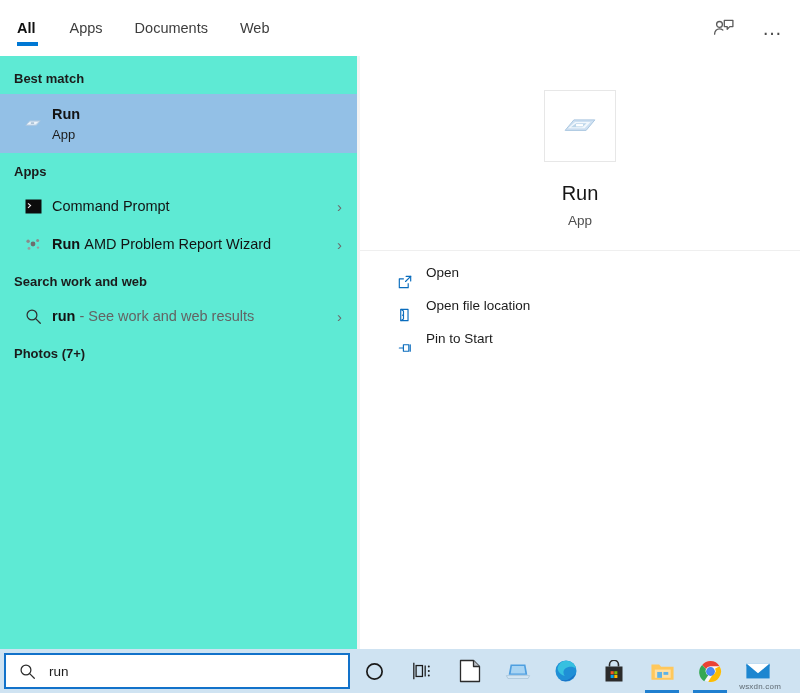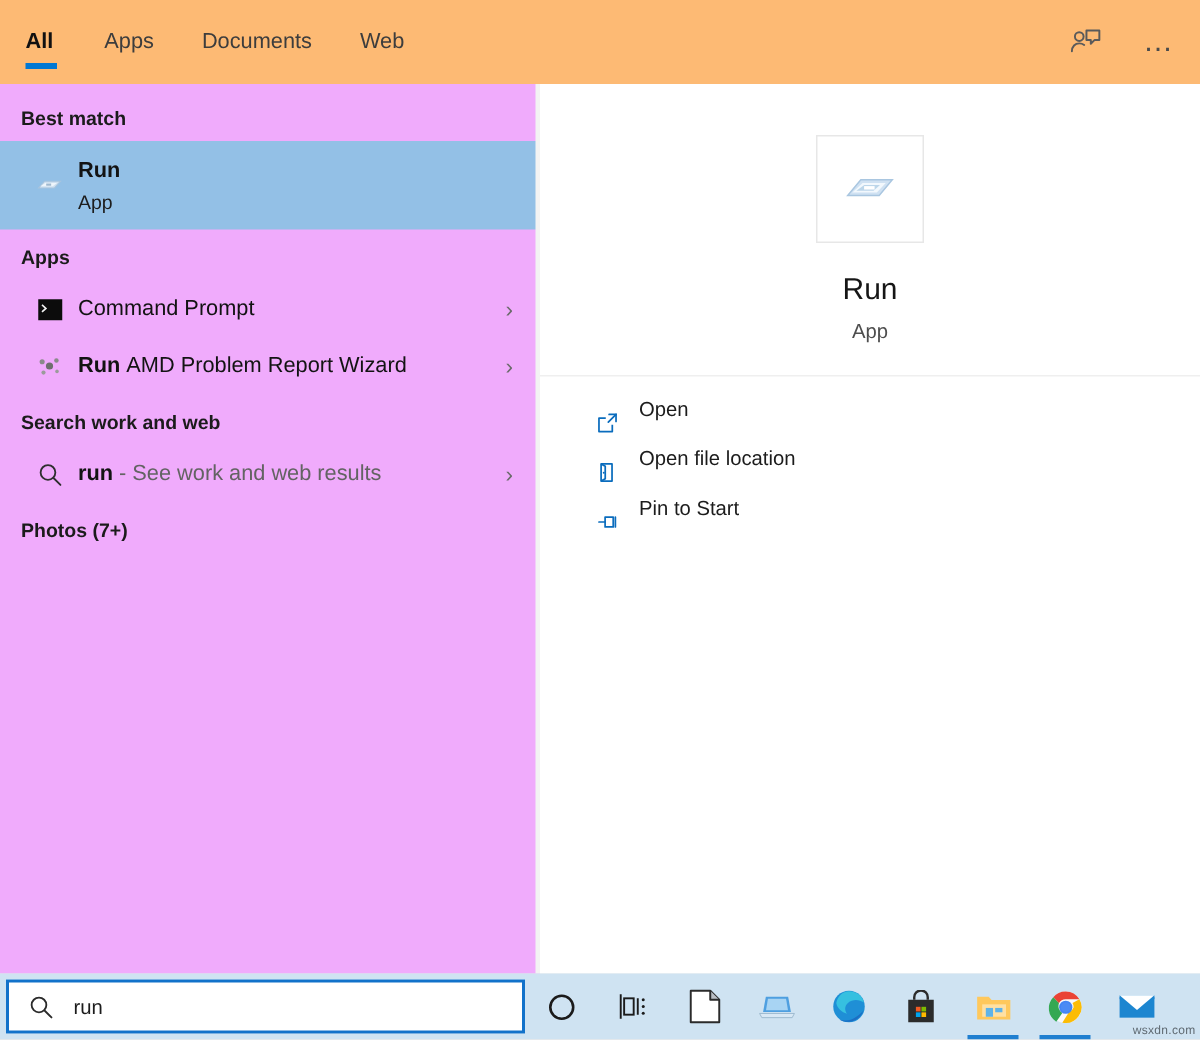--- a/index.html
+++ b/index.html
@@ -12,21 +12,21 @@
   #app {
     position: relative;
     width: 800px; height: 693px;
     display: flex; flex-direction: column;
   }
 
   
   .header {
     position: relative;
     height: 56px; min-height: 56px;
-    background: #fdba74;
+    background: #ffffff;
     display: flex; align-items: center;
     padding: 0 14px 0 14px;
   }
   .tabs { display: flex; align-items: flex-start; height: 56px; }
   .tab {
     position: relative;
     height: 56px;
     display: flex; align-items: center;
     padding: 0 16px;
     font-size: 14.5px;
@@ -54,21 +54,21 @@
   }
   .hicon { width: 28px; height: 28px; display: flex; align-items: center; justify-content: center; color: #5a5a5a; }
   .dots { font-size: 20px; letter-spacing: 2px; color: #4a4a4a; line-height: 1; }
 
   
   .body { display: flex; flex: 1; min-height: 0; position: relative; }
 
   
   .left {
     width: 360px; min-width: 360px;
-    background: #f0abfc;
+    background: #5eead4;
     padding-top: 4px;
     position: relative;
   }
   .left::after {
     content: ""; position: absolute; right: 0; top: 0; bottom: 0;
     width: 3px; background: #f3f3f3;
   }
   .section-head {
     font-size: 13px; font-weight: bold; color: #1b1b1b;
     padding: 11px 0 8px 14px;
@@ -153,21 +153,21 @@
   .tb {
     width: 48px; height: 44px;
     display: flex; align-items: center; justify-content: center;
     position: relative;
   }
   .tb.running::after {
     content: ""; position: absolute; bottom: 0; left: 7px; right: 7px;
     height: 3px; background: #1f7fd0;
   }
   .watermark {
-    position: absolute; right: 3px; bottom: 2px;
+    position: absolute; right: 19px; bottom: 2px;
     font-size: 8px; color: #5f6a72;
     letter-spacing: 0.2px;
   }
 </style>
 </head>
 <body>
 
 <div id="app">
 
   <div class="header">

